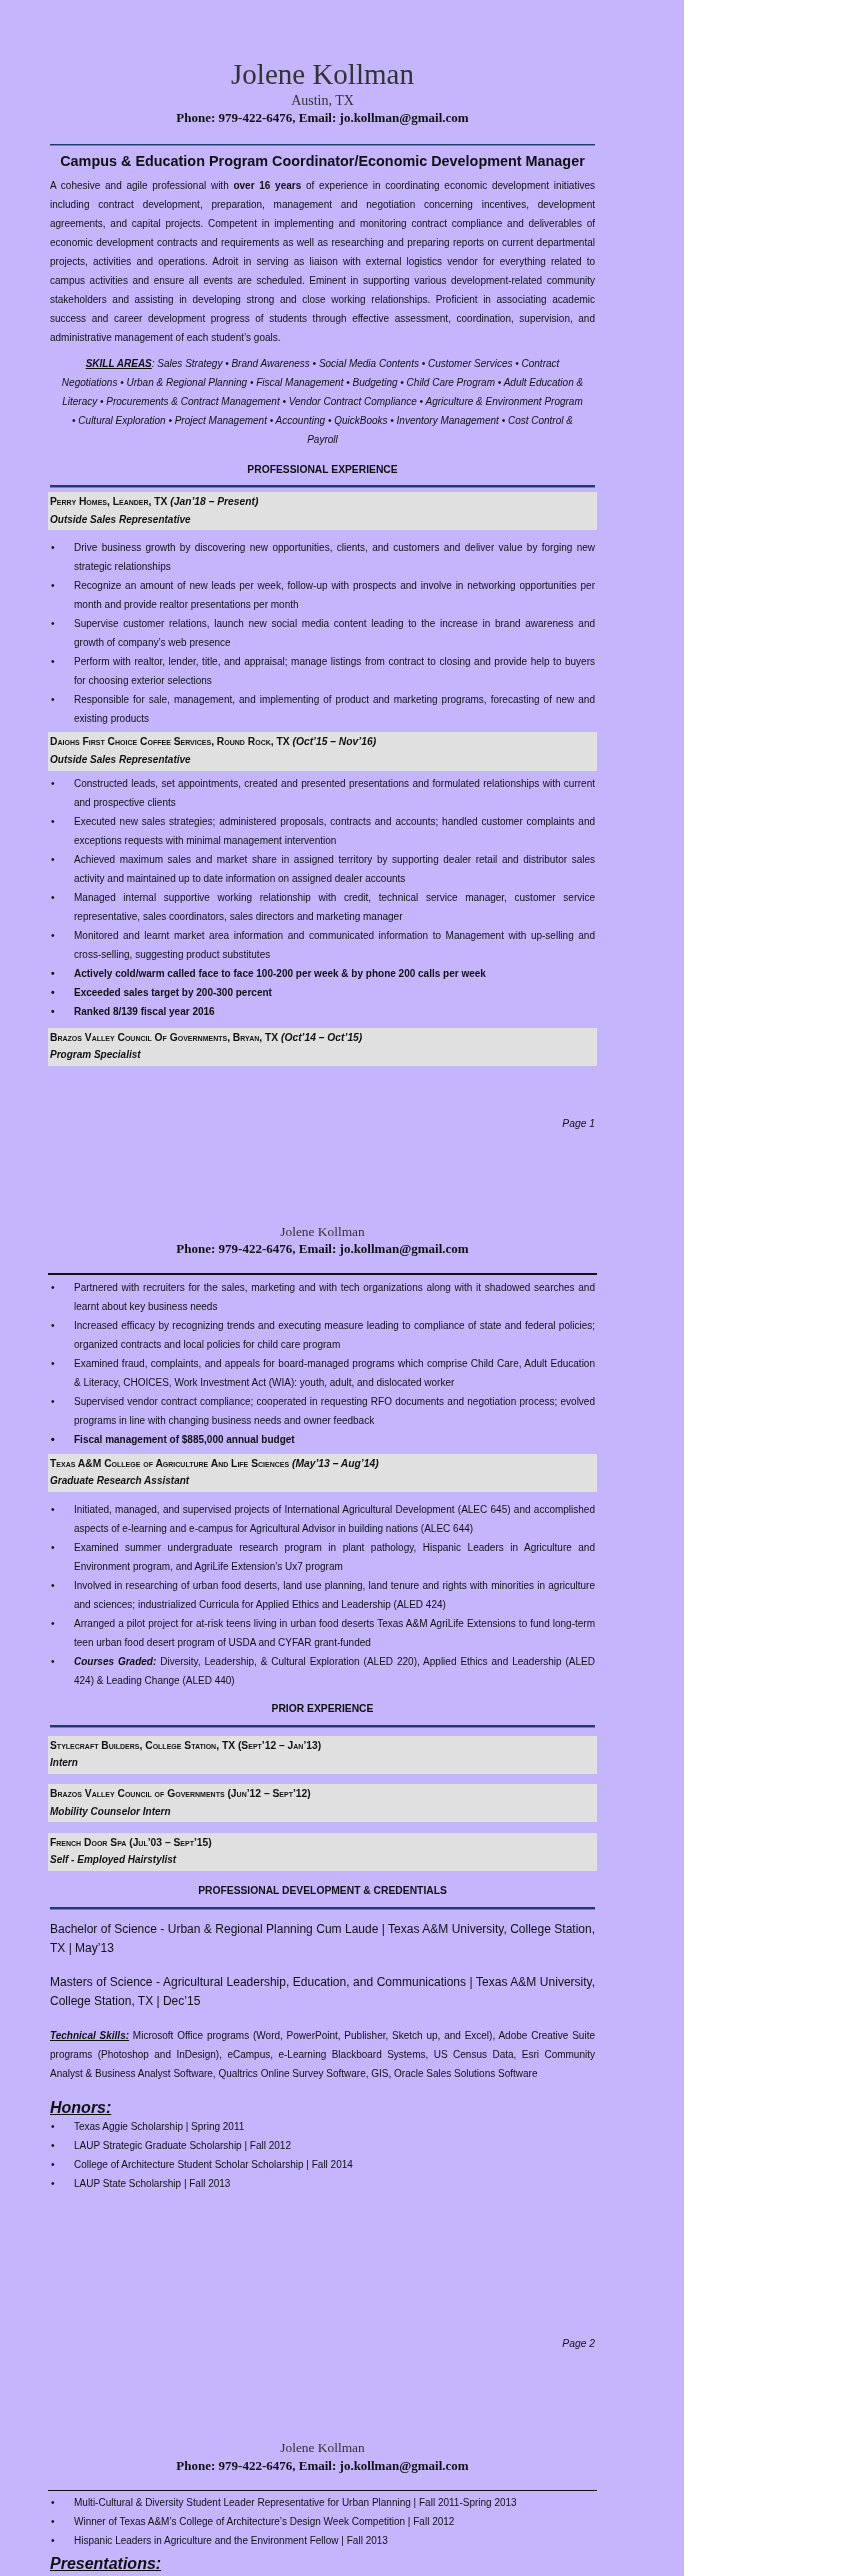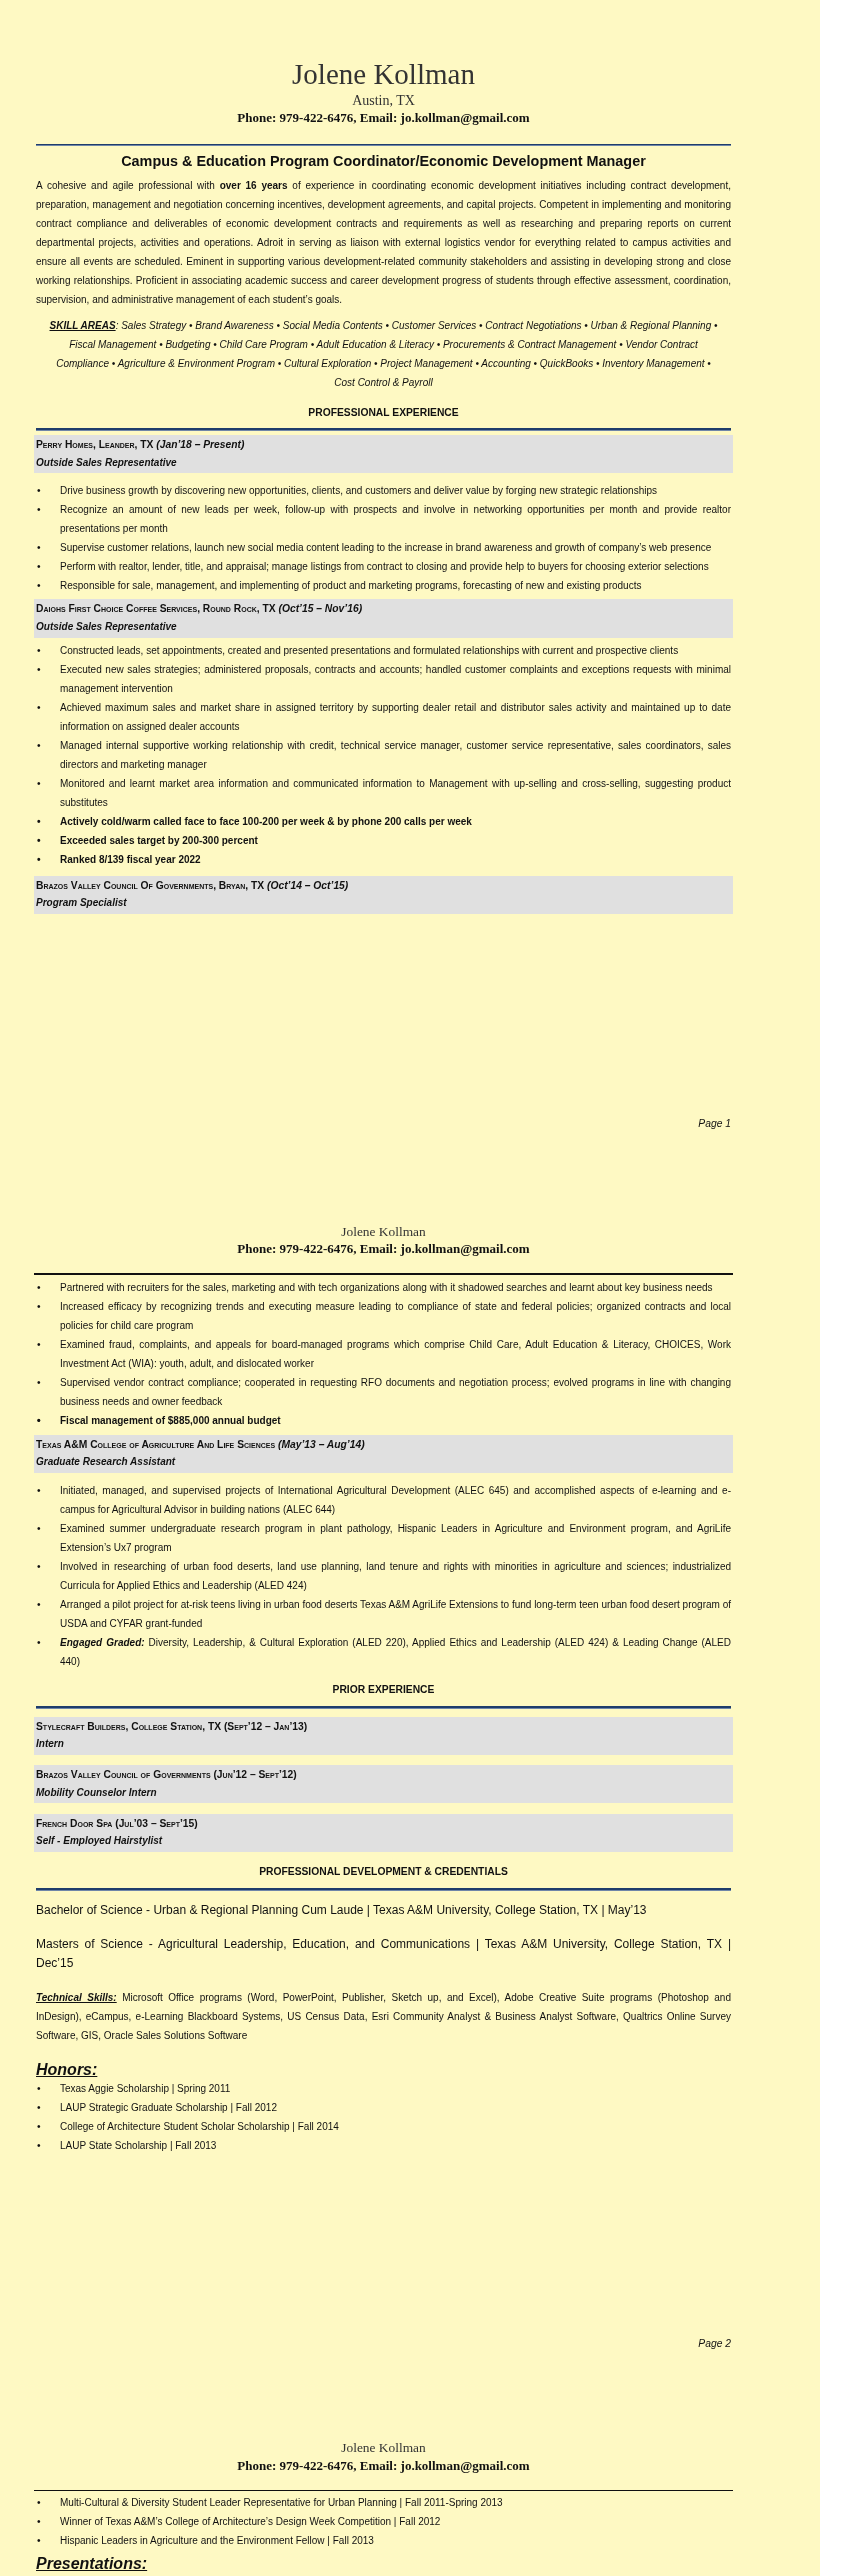--- a/index.html
+++ b/index.html
@@ -1,19 +1,19 @@
 <!DOCTYPE html>
 <html style="font-size:8.2px"><head>
 <meta charset="utf-8">
 <style>
   * { box-sizing: border-box; margin: 0; padding: 0; }
   html, body { background: #ffffff; }
   body { width: 852px; color: #111; font-family: "Liberation Sans", sans-serif; }
 
-  .page { position: relative; width: 820px; height: 1205px; padding: 0 89px 0 36px; overflow: hidden; background: #fef9c3; }
+  .page { position: relative; width: 684px; height: 1205px; padding: 0 89px 0 50px; overflow: hidden; background: #c4b5fd; }
 
   .hdr { text-align: center; font-family: "Liberation Serif", serif; color: #111; }
   .hdr .name-big { font-size: 29px; line-height: 33px; color: #333; padding-top: 58px; }
   .hdr .city { font-size: 14px; line-height: 15.5px; color: #333; margin-top: 2.1px; }
   .hdr .contact { font-size: 13px; line-height: 16.5px; font-weight: bold; margin-top: 1px; }
   .hdr .name-small { font-size: 13.4px; line-height: 16.5px; color: #333; padding-top: 18.5px; }
 
   .rule-blue { height: 2.6px; background: #1f3d6b; border-bottom: 0.5px solid #6f86a8; }
   .rule-black { height: 1.5px; background: #111; }
 
@@ -77,21 +77,21 @@
     <div class="role">Outside Sales Representative</div>
   </div>
   <ul class="bul tight" style="margin-top:3.1px">
     <li><span class="dot">•</span><span>Constructed leads, set appointments, created and presented presentations and formulated relationships with current and prospective clients</span></li>
     <li><span class="dot">•</span><span>Executed new sales strategies; administered proposals, contracts and accounts; handled customer complaints and exceptions requests with minimal management intervention</span></li>
     <li><span class="dot">•</span><span>Achieved maximum sales and market share in assigned territory by supporting dealer retail and distributor sales activity and maintained up to date information on assigned dealer accounts</span></li>
     <li><span class="dot">•</span><span>Managed internal supportive working relationship with credit, technical service manager, customer service representative, sales coordinators, sales directors and marketing manager</span></li>
     <li><span class="dot">•</span><span>Monitored and learnt market area information and communicated information to Management with up-selling and cross-selling, suggesting product substitutes</span></li>
     <li class="b"><span class="dot">•</span><span>Actively cold/warm called face to face 100-200 per week &amp; by phone 200 calls per week</span></li>
     <li class="b"><span class="dot">•</span><span>Exceeded sales target by 200-300 percent</span></li>
-    <li class="b"><span class="dot">•</span><span>Ranked 8/139 fiscal year 2022</span></li>
+    <li class="b"><span class="dot">•</span><span>Ranked 8/139 fiscal year 2016</span></li>
   </ul>
 
   <div class="banner" style="margin-top:7.2px">
     <div class="co"><span>Brazos Valley Council Of Governments, Bryan, TX</span> <span class="dates">(Oct’14 – Oct’15)</span></div>
     <div class="role">Program Specialist</div>
   </div>
 
   <div class="page-num" style="top:1118px">Page 1</div>
 </div>
 
@@ -113,21 +113,21 @@
 
   <div class="banner" style="margin-top:5.2px">
     <div class="co"><span>Texas A&amp;M College of Agriculture And Life Sciences</span> <span class="dates">(May’13 – Aug’14)</span></div>
     <div class="role">Graduate Research Assistant</div>
   </div>
   <ul class="bul" style="margin-top:8.2px">
     <li><span class="dot">•</span><span>Initiated, managed, and supervised projects of International Agricultural Development (ALEC 645) and accomplished aspects of e-learning and e-campus for Agricultural Advisor in building nations (ALEC 644)</span></li>
     <li><span class="dot">•</span><span>Examined summer undergraduate research program in plant pathology, Hispanic Leaders in Agriculture and Environment program, and AgriLife Extension’s Ux7 program</span></li>
     <li><span class="dot">•</span><span>Involved in researching of urban food deserts, land use planning, land tenure and rights with minorities in agriculture and sciences; industrialized Curricula for Applied Ethics and Leadership (ALED 424)</span></li>
     <li><span class="dot">•</span><span>Arranged a pilot project for at-risk teens living in urban food deserts Texas A&amp;M AgriLife Extensions to fund long-term teen urban food desert program of USDA and CYFAR grant-funded</span></li>
-    <li><span class="dot">•</span><b><i>Engaged Graded:</i></b><span> Diversity, Leadership, &amp; Cultural Exploration (ALED 220), Applied Ethics and Leadership (ALED 424) &amp; Leading Change (ALED 440)</span></li>
+    <li><span class="dot">•</span><b><i>Courses Graded:</i></b><span> Diversity, Leadership, &amp; Cultural Exploration (ALED 220), Applied Ethics and Leadership (ALED 424) &amp; Leading Change (ALED 440)</span></li>
   </ul>
 
   <div class="sec-head" style="margin-top:12.4px">PRIOR EXPERIENCE</div>
   <div class="rule-blue" style="margin-bottom:8.2px"></div>
 
   <div class="banner" style="margin-bottom:10.3px">
     <div class="co">Stylecraft Builders, College Station, TX (Sept’12 – Jan’13)</div>
     <div class="role">Intern</div>
   </div>
   <div class="banner" style="margin-bottom:10.3px">

